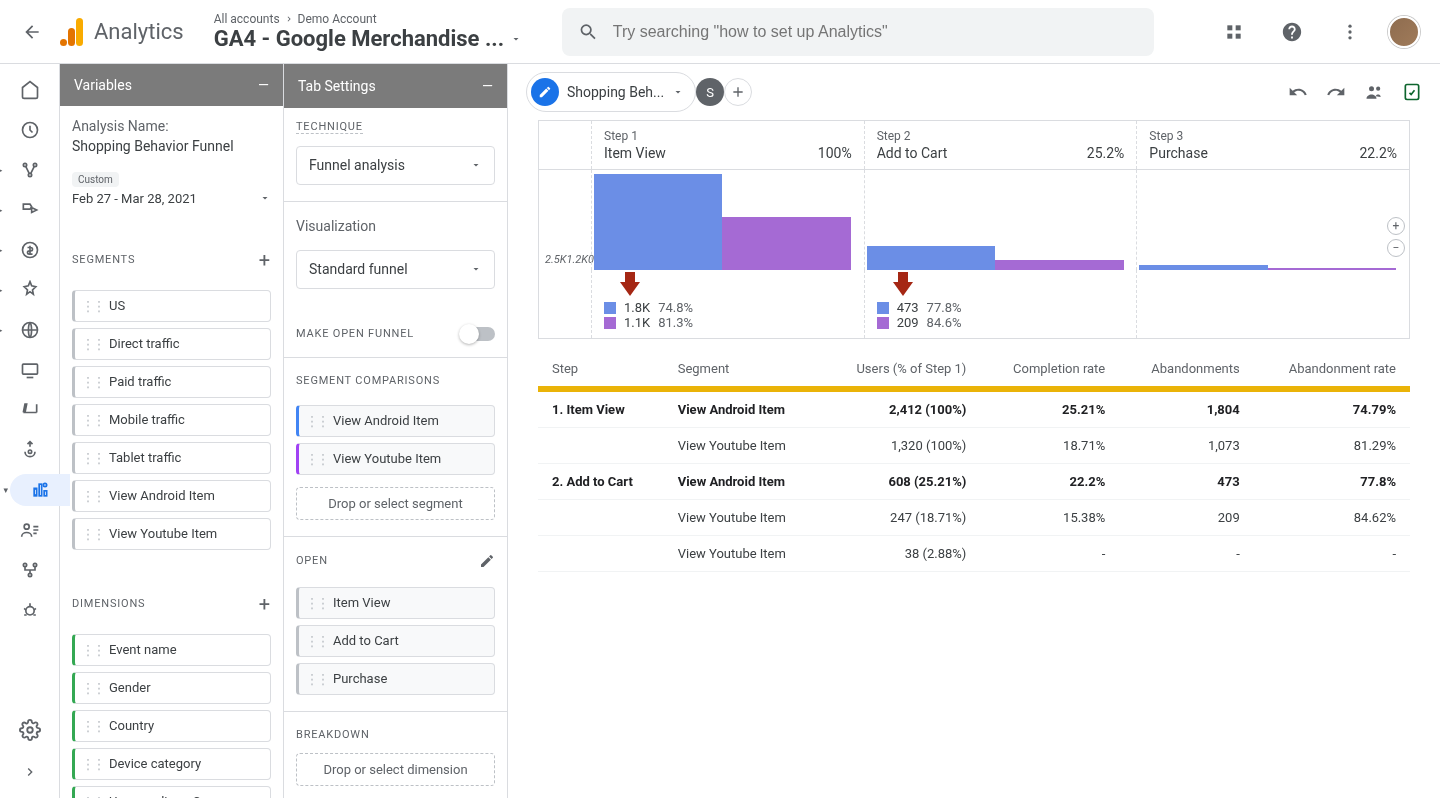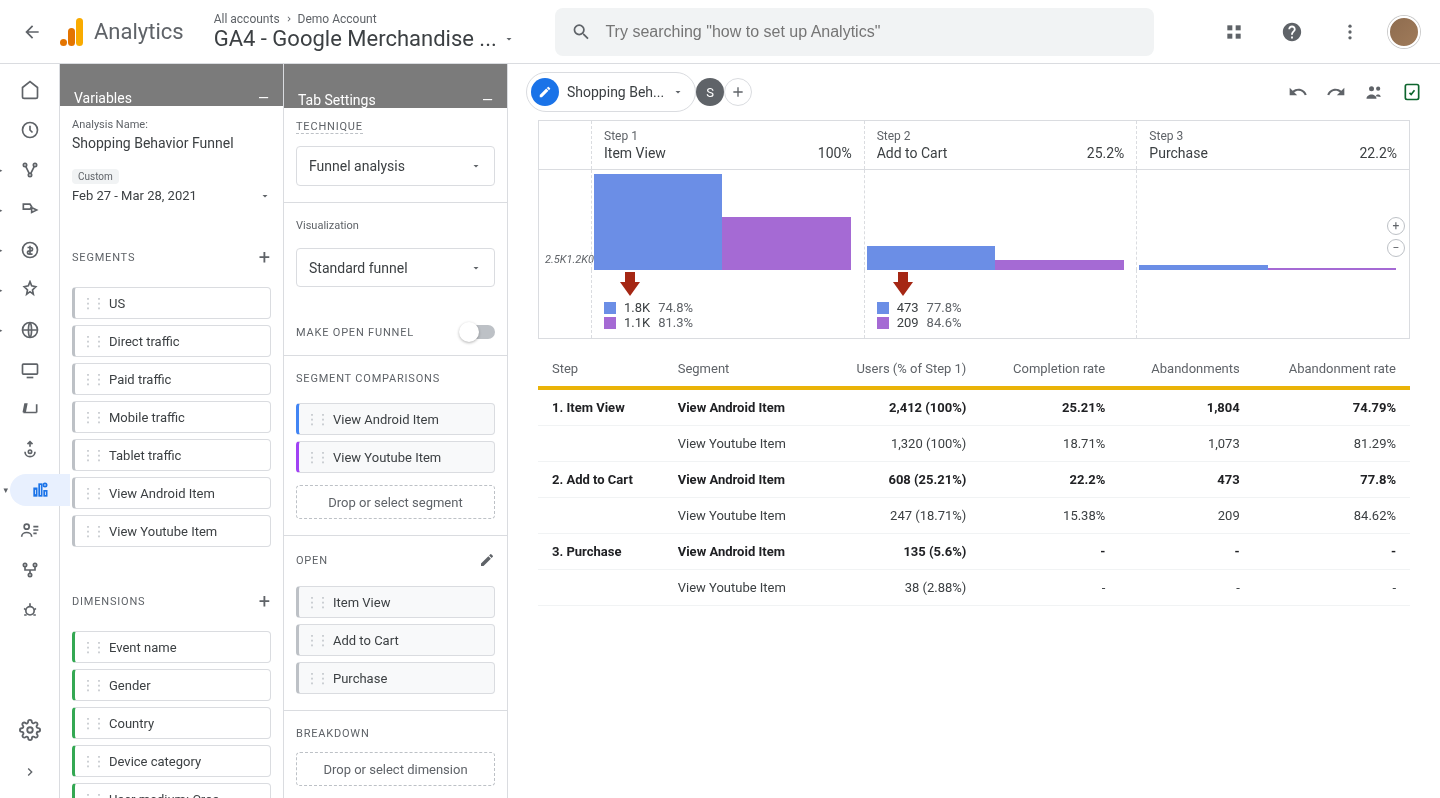--- a/index.html
+++ b/index.html
@@ -6,42 +6,42 @@
 body { font-family: Roboto, "Helvetica Neue", Arial, sans-serif; font-size: 13px; color: #3c4043; background: #fff; overflow: hidden; width: 1440px; height: 798px; }
 
 
 .header { display: flex; align-items: center; height: 64px; border-bottom: 1px solid #dadce0; padding: 0 8px; }
 .back-btn { width: 48px; height: 48px; display: flex; align-items: center; justify-content: center; cursor: pointer; border-radius: 50%; }
 .ga-logo { display: flex; align-items: center; margin-left: 4px; }
 .logo-svg { margin-right: 8px; }
 .logo-text { font-size: 22px; color: #5f6368; }
 .breadcrumb-col { display: flex; flex-direction: column; margin-left: 30px; }
 .breadcrumb-top { font-size: 12px; color: #5f6368; display: flex; align-items: center; gap: 4px; }
-.breadcrumb-main { font-size: 22px; color: #3c4043; display: flex; align-items: center; gap: 6px; }
+.breadcrumb-main { font-size: 22px; color: #3c4043; display: flex; align-items: center; gap: 6px; font-weight: bold; }
 .search-wrap { flex: 1; margin: 0 60px 0 40px; max-width: 720px; }
 .search-bar { display: flex; align-items: center; background: #f1f3f4; border-radius: 8px; height: 48px; padding: 0 16px; }
 .search-bar svg { fill: #5f6368; margin-right: 14px; }
 .search-input { border: none; background: transparent; outline: none; font-size: 16px; color: #5f6368; width: 100%; }
 .header-right { display: flex; align-items: center; gap: 18px; margin-left: auto; margin-right: 12px; }
 .icon-btn { width: 40px; height: 40px; display: flex; align-items: center; justify-content: center; border-radius: 50%; cursor: pointer; }
 .avatar { width: 32px; height: 32px; border-radius: 50%; background: linear-gradient(135deg,#8e6c4f,#a07b5a); border: 2px solid #fff; box-shadow: 0 0 0 1px #ccc; }
 
 
 .body-row { display: flex; height: calc(798px - 64px); }
 .nav-rail { width: 60px; border-right: 1px solid #dadce0; display: flex; flex-direction: column; align-items: center; padding-top: 10px; gap: 8px; position: relative; }
 .nav-item { width: 40px; height: 32px; display: flex; align-items: center; justify-content: center; color: #5f6368; cursor: pointer; border-radius: 24px 0 0 24px; position: relative; }
 .nav-item.active { background: #e8f0fe; color: #1a73e8; width: 60px; border-radius: 24px 0 0 24px; margin-left: 20px; }
 .nav-item .caret { position: absolute; left: -14px; font-size: 9px; color: #5f6368; }
 .nav-bottom { margin-top: auto; margin-bottom: 10px; display: flex; flex-direction: column; align-items: center; gap: 10px; }
 
 
 .panel { width: 224px; border-right: 1px solid #dadce0; background: #fff; display: flex; flex-direction: column; overflow-y: auto; }
-.panel-header { background: #7b7b7b; color: #fff; height: 44px; display: flex; align-items: flex-end; justify-content: space-between; padding: 0 14px; font-size: 14px; }
+.panel-header { background: #7b7b7b; color: #fff; height: 44px; display: flex; align-items: center; justify-content: space-between; padding: 0 14px; font-size: 14px; }
 .panel-body { padding: 12px; display: flex; flex-direction: column; gap: 12px; overflow-y: auto; }
-.field-label { font-size: 11px; color: #5f6368; margin-bottom: 4px; }
+.field-label { font-size: 14px; color: #5f6368; margin-bottom: 4px; }
 .readonly-val { font-size: 14px; color: #3c4043; }
 .date-pill { display: inline-block; background: #f1f3f4; border-radius: 4px; padding: 2px 6px; font-size: 10px; color: #5f6368; align-self: flex-start; margin-top:6px; }
 .date-range { display: flex; align-items: center; gap: 8px; font-size: 13px; }
 .section-title { font-size: 11px; letter-spacing: 0.8px; color: #5f6368; margin-top: 10px; display: flex; align-items: center; justify-content: space-between; }
 .section-title .add { font-size: 20px; color: #5f6368; cursor: pointer; }
 .chip-list { display: flex; flex-direction: column; gap: 6px; margin-top: 6px; }
 .chip { display: flex; align-items: center; height: 32px; border: 1px solid #dadce0; border-radius: 4px; padding: 0 6px; font-size: 13px; background: #fff; cursor: grab; }
 .chip .grip { color: #bdc1c6; margin-right: 6px; font-size: 14px; line-height: 1; letter-spacing: -3px; }
 .chip.seg-us, .chip.seg-generic { border-left: 3px solid #bdc1c6; }
 .chip.dim { border-left: 3px solid #34a853; }
@@ -84,21 +84,21 @@
 .swatch { width: 12px; height: 12px; }
 .sw-blue { background: #6b8ee6; }
 .sw-purple { background: #a56ad4; }
 .legend-val { font-weight: 400; }
 .legend-pct { color: #5f6368; }
 .zoom-btns { position:absolute; right:4px; top:96px; display:flex; flex-direction:column; gap:4px;}
 .zoom-btn { width:18px; height:18px; border:1px solid #bdc1c6; border-radius:50%; display:flex; align-items:center; justify-content:center; font-size:12px; color:#5f6368; cursor:pointer;}
 
 
 .data-table { margin: 12px 30px; width: calc(100% - 60px); border-collapse: collapse; font-size: 13px; }
-.data-table th { text-align: right; font-weight: 400; color: #5f6368; padding: 10px 14px; border-bottom: 4px solid #eab308; }
+.data-table th { text-align: right; font-weight: 400; color: #5f6368; padding: 10px 14px; border-bottom: 6px solid #eab308; }
 .data-table th.left { text-align: left; }
 .data-table td { text-align: right; padding: 10px 14px; border-bottom: 1px solid #f1f3f4; }
 .data-table td.left { text-align: left; }
 .data-table tr.bold td { font-weight: 700; color: #202124; }
 .data-table td.seg { text-align: left; }
 
 svg { display: block; }
 .sep { height:1px; background:#dadce0; margin: 4px -12px; }
 </style>
 </head>
@@ -588,28 +588,20 @@
             <td>77.8%</td>
           </tr>
           <tr>
             <td class="left"></td>
             <td class="seg">View Youtube Item</td>
             <td>247 (18.71%)</td>
             <td>15.38%</td>
             <td>209</td>
             <td>84.62%</td>
           </tr>
-          <tr class="bold">
-            <td class="left">3. Purchase</td>
-            <td class="seg">View Android Item</td>
-            <td>135 (5.6%)</td>
-            <td>-</td>
-            <td>-</td>
-            <td>-</td>
-          </tr>
           <tr>
             <td class="left"></td>
             <td class="seg">View Youtube Item</td>
             <td>38 (2.88%)</td>
             <td>-</td>
             <td>-</td>
             <td>-</td>
           </tr>
         </tbody>
     </table>

